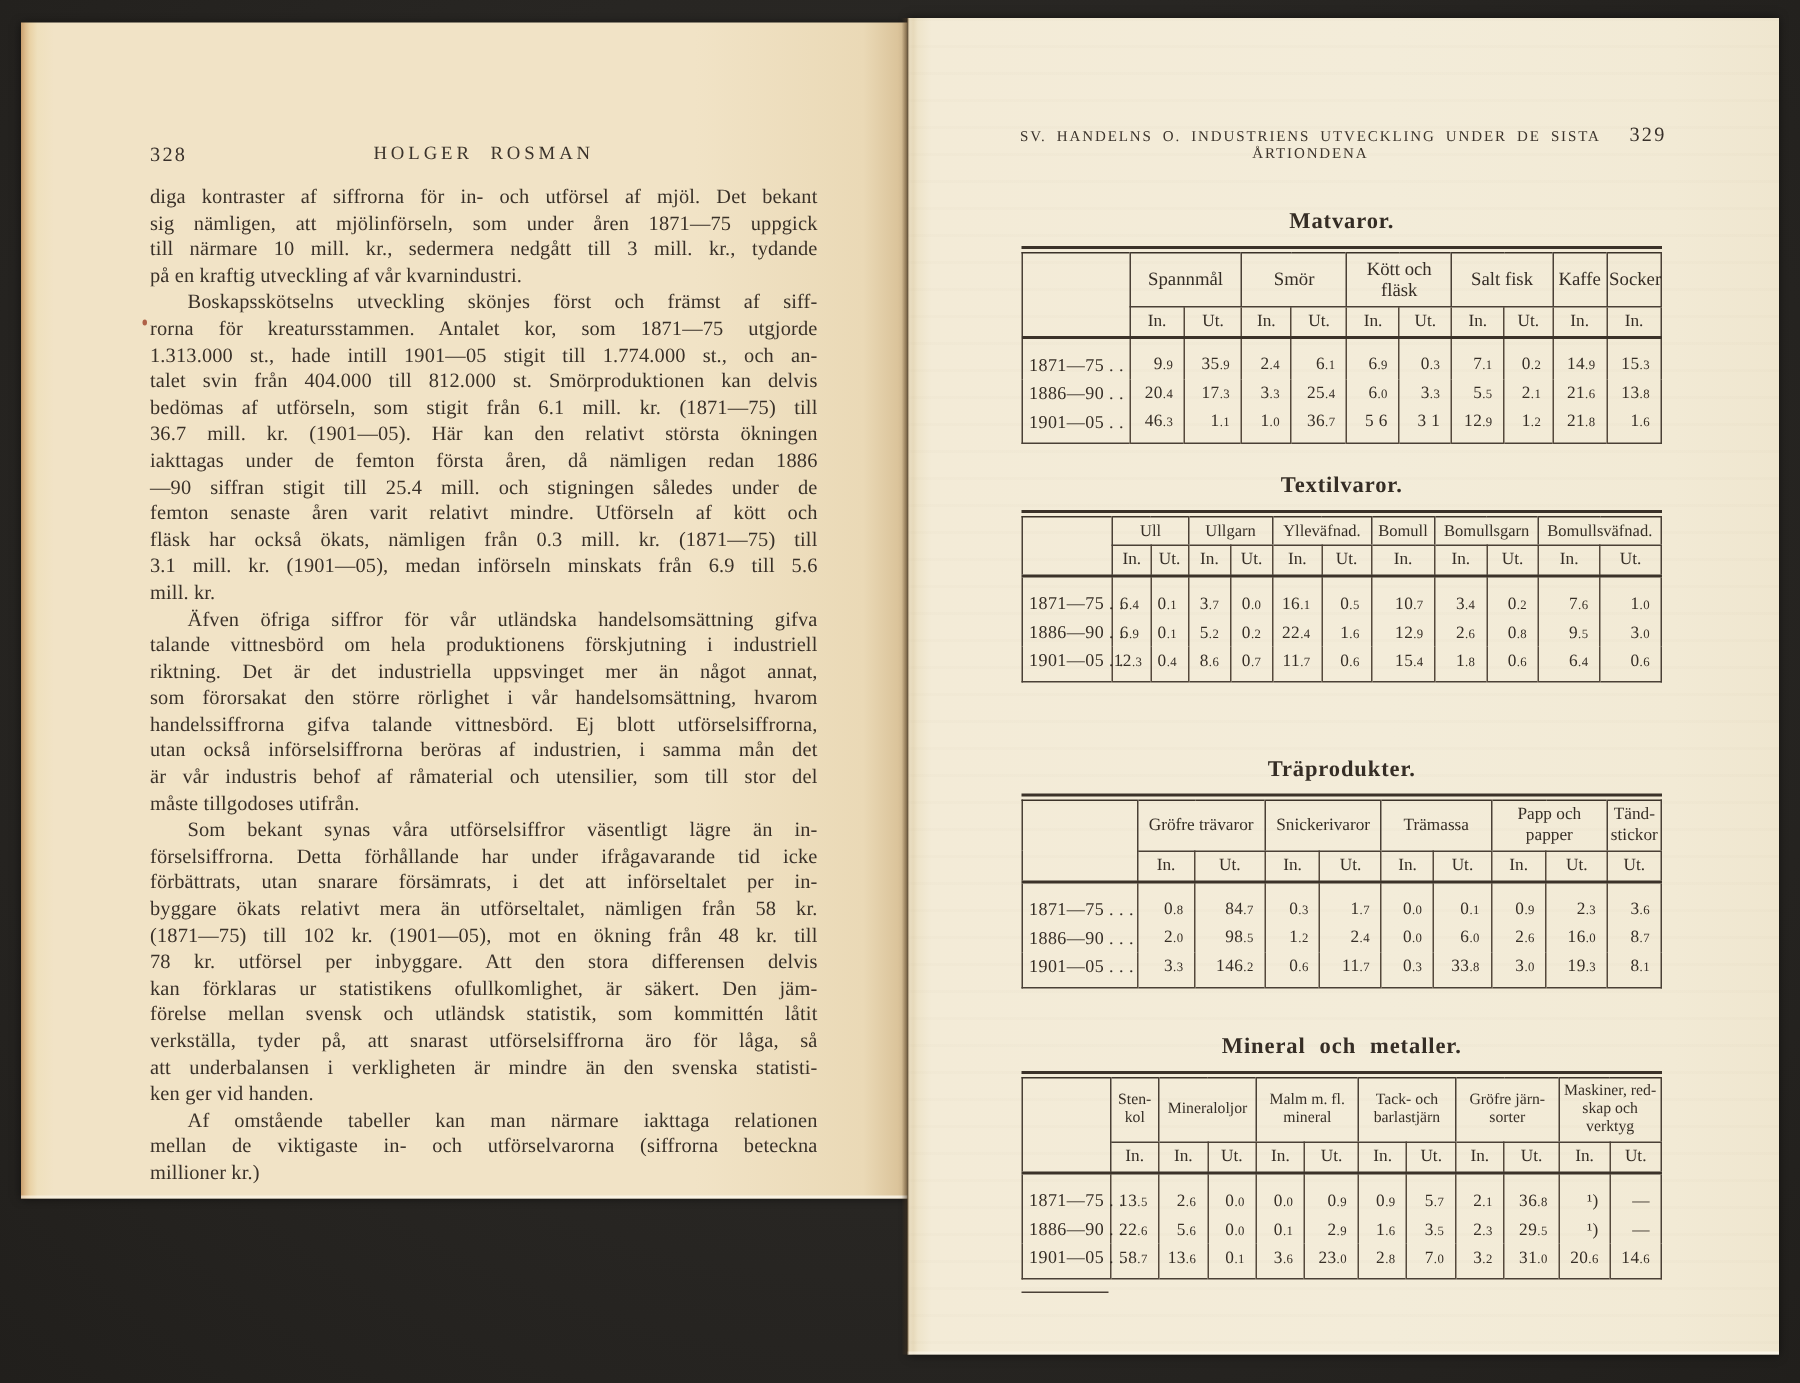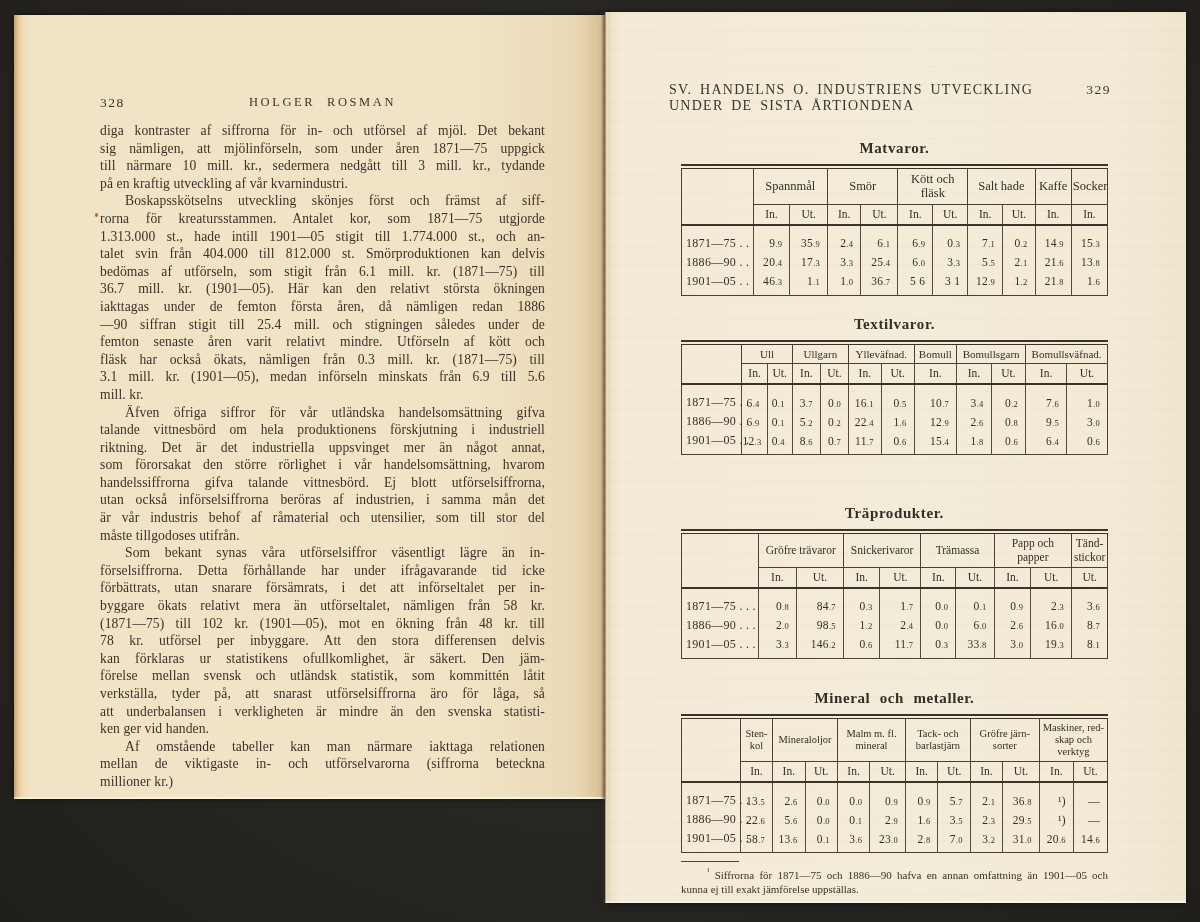--- a/index.html
+++ b/index.html
@@ -30,21 +30,21 @@
   .lp-title{display:block;text-align:center;font-size:12.5px;letter-spacing:2.6px;word-spacing:6px;color:#3c342c;}
   .lp-body{position:absolute;top:107px;left:86px;width:445px;}
   .para{margin:0;}
   .line{height:17.6px;line-height:17.6px;font-size:13.6px;letter-spacing:.1px;
         text-align:justify;text-align-last:justify;white-space:normal;overflow:visible;color:#3a3129;}
   .line.last{text-align-last:left;}
   .para.ind .line:first-child{text-indent:25px;}
 
   
   .rp-head{position:absolute;top:70px;left:64px;width:442px;display:flex;align-items:baseline;}
-  .rp-title{flex:1;text-align:left;font-size:14px;letter-spacing:1.25px;word-spacing:3px;color:#3c342c;}
+  .rp-title{flex:1;text-align:center;font-size:10px;letter-spacing:1.25px;word-spacing:3px;color:#3c342c;}
   .rp-num{font-size:13.5px;letter-spacing:1.5px;padding-left:8px;}
   .rp-content{position:absolute;top:128px;left:76px;width:427px;}
   .ttitle{text-align:center;font-weight:700;font-size:15px;letter-spacing:.6px;word-spacing:5px;
           margin:0 0 7px 0;color:#352d25;}
   .t2t{margin-top:20px;} .t3t{margin-top:50px;} .t4t{margin-top:31px;}
 
   
   .twrap{border-top:2.5px solid #3b3229;padding-top:2px;}
   table.dtab{width:100%;border-collapse:collapse;table-layout:fixed;
              border-left:1px solid #4a4036;border-right:1px solid #4a4036;
@@ -155,21 +155,21 @@
               <col style="width: 7.6%;">
               <col style="width: 8.5%;">
               <col style="width: 8.5%;">
             </colgroup>
             <thead>
               <tr>
                 <th class="lblh" rowspan="2"></th>
                 <th class="grp" colspan="2">Spannmål</th>
                 <th class="grp" colspan="2">Smör</th>
                 <th class="grp" colspan="2">Kött och fläsk</th>
-                <th class="grp" colspan="2">Salt hade</th>
+                <th class="grp" colspan="2">Salt fisk</th>
                 <th class="grp" colspan="1">Kaffe</th>
                 <th class="grp" colspan="1">Socker</th>
               </tr>
               <tr>
                 <th class="sub">In.</th>
                 <th class="sub">Ut.</th>
                 <th class="sub">In.</th>
                 <th class="sub">Ut.</th>
                 <th class="sub">In.</th>
                 <th class="sub">Ut.</th>
@@ -478,21 +478,17 @@
                 <td class="val">3<span class="dec">.2</span></td>
                 <td class="val">31<span class="dec">.0</span></td>
                 <td class="val">20<span class="dec">.6</span></td>
                 <td class="val">14<span class="dec">.6</span></td>
               </tr>
             </tbody>
           </table>
         </div>
 
       <div class="fnrule"></div>
-      <div class="fnote">
-        <div class="fn1"><sup>¹</sup> <span>Siffrorna för 1871—75 och 1886—90 hafva en annan omfattning än 1901—05 och</span></div>
-        <div class="fn2">kunna ej till exakt jämförelse uppställas.</div>
-      </div>
     </div>
   </div>
 
   <div class="gutter"></div>
 </div>
 
 </body></html>

